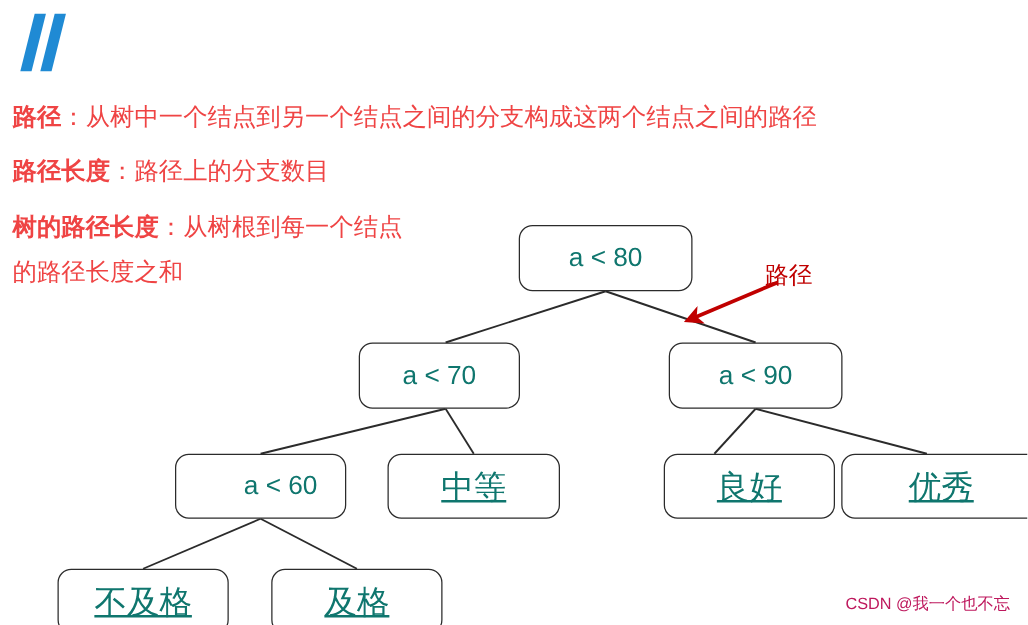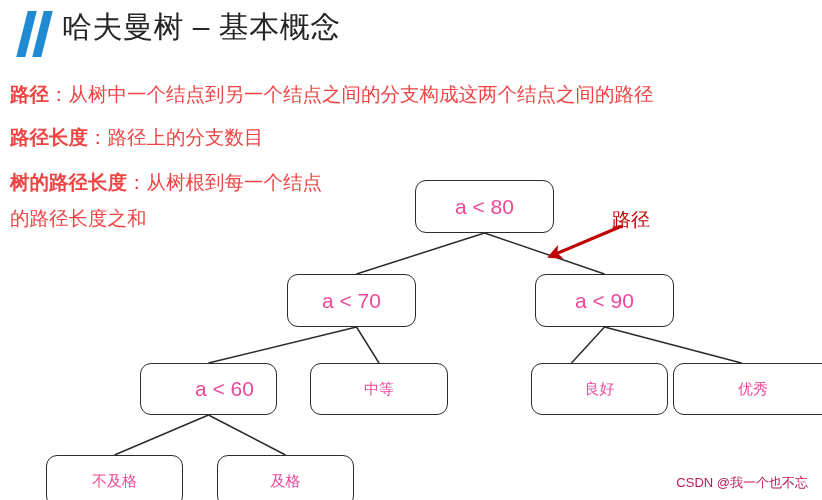--- a/index.html
+++ b/index.html
@@ -82,24 +82,24 @@
   .node {
     position: absolute;
     box-sizing: border-box;
     border: 1.6px solid #2b2b2b;
     border-radius: 11px;
     background: #ffffff;
     display: flex;
     align-items: center;
     justify-content: center;
     font-size: 21px;
-    color: #ec4899;
+    color: #0f766e;
     white-space: nowrap;
   }
-  .node.cn { font-size: 15px; }
+  .node.cn { font-size: 26px; text-decoration: underline; }
 
   
   .ann-label {
     position: absolute;
     color: #c00000;
     font-size: 19px;
     white-space: nowrap;
   }
 
   
@@ -116,21 +116,20 @@
 </head>
 <body>
 
 <div id="slide">
 
   <div class="title-bar">
     <div class="title-mark">
       <i class="s1"></i>
         <i class="s2"></i>
     </div>
-    <div class="title-text">哈夫曼树 – 基本概念</div>
   </div>
 
   <div class="para p1">
     <b>路径</b><span>：从树中一个结点到另一个结点之间的分支构成这两个结点之间的路径</span>
   </div>
 
   <div class="para p2">
     <b>路径长度</b><span>：路径上的分支数目</span>
   </div>
 

